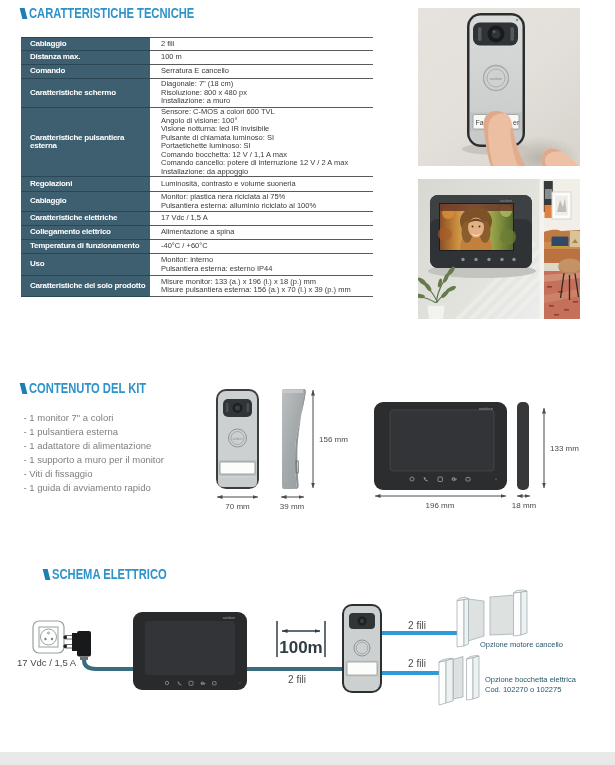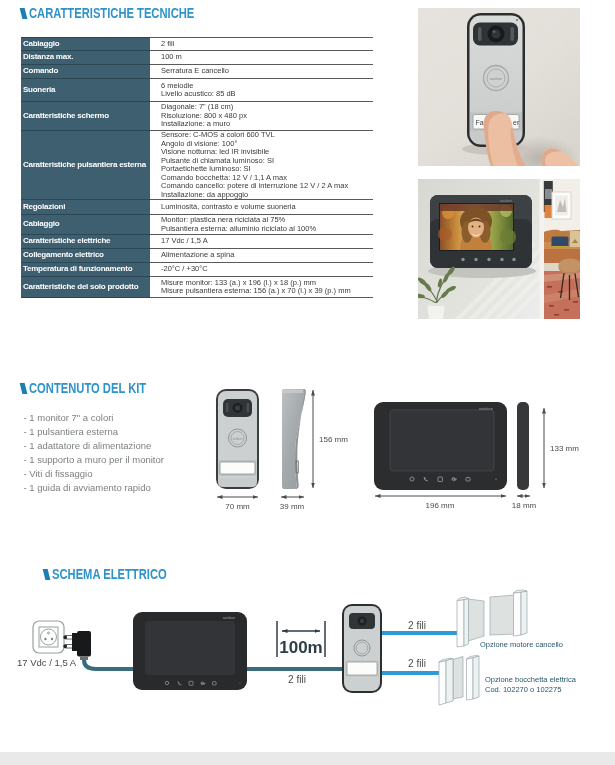--- a/index.html
+++ b/index.html
@@ -3,21 +3,21 @@
 <meta charset="utf-8">
 <style>
 * { margin:0; padding:0; box-sizing:border-box; }
 html,body { width:615px; height:765px; background:#fff; font-family:"Liberation Sans", sans-serif; }
 #page { position:relative; width:615px; height:765px; overflow:hidden; background:#fff; }
 .abs { position:absolute; }
 .title { font-size:14px; font-weight:bold; color:#2e93c9; white-space:nowrap; }
 .title .tx { display:inline-block; transform:scaleX(0.80); transform-origin:left center; }
 .title .mark { display:inline-block; width:4.5px; height:11px; background:#1e7db2; transform:skewX(14deg); margin-right:3px; vertical-align:-1px; }
 table.spec { border-collapse:collapse; width:352px; table-layout:fixed; }
-table.spec th { background:#3e5f70; color:#fff; font-size:8px; font-weight:bold; letter-spacing:-0.25px; text-align:left; padding:0 2px 0 2px; border-bottom:1px solid #2c4754; vertical-align:middle; width:129px; line-height:8.5px; }
+table.spec th { background:#3e5f70; color:#fff; font-size:8px; font-weight:bold; letter-spacing:-0.25px; text-align:left; padding:0 2px 0 9px; border-bottom:1px solid #2c4754; vertical-align:middle; width:129px; line-height:8.5px; }
 table.spec td { font-size:7.5px; color:#3a3a3a; padding:0 4px 0 11px; border-bottom:1px solid #5a5a5a; vertical-align:middle; line-height:8.5px; }
 table.spec tr:first-child th { border-top:1px solid #2c4754; }
 table.spec tr:first-child td { border-top:1px solid #5a5a5a; }
 .kitlist { font-size:9.5px; color:#7d8083; line-height:13.9px; }
 </style>
 </head>
 <body>
 <div id="page">
 
 <div class="abs title" style="left:21px; top:5px;"><span class="mark"></span><span class="tx">CARATTERISTICHE TECNICHE</span></div>
@@ -32,24 +32,20 @@
             <td>2 fili</td>
           </tr>
 <tr style="height:14px;">
             <th>Distanza max.</th>
             <td>100 m</td>
           </tr>
 <tr style="height:14px;">
             <th>Comando</th>
             <td>Serratura E cancello</td>
           </tr>
-<tr style="height:23px;">
-            <th>Suoneria</th>
-            <td>6 melodie<br>Livello acustico: 85 dB</td>
-          </tr>
 <tr style="height:29px;">
             <th>Caratteristiche schermo</th>
             <td>Diagonale: 7" (18 cm)<br>Risoluzione: 800 x 480 px<br>Installazione: a muro</td>
           </tr>
 <tr style="height:69px;">
             <th>Caratteristiche pulsantiera esterna</th>
             <td>Sensore: C-MOS a colori 600 TVL<br>Angolo di visione: 100°<br>Visione notturna: led IR invisibile<br>Pulsante di chiamata luminoso: SI<br>Portaetichette luminoso: SI<br>Comando bocchetta: 12 V / 1,1 A max<br>Comando cancello: potere di interruzione 12 V / 2 A max<br>Installazione: da appoggio</td>
           </tr>
 <tr style="height:15px;margin-top:28px;">
             <th>Regolazioni</th>
@@ -62,21 +58,25 @@
 <tr style="height:14px;">
             <th>Caratteristiche elettriche</th>
             <td>17 Vdc / 1,5 A</td>
           </tr>
 <tr style="height:14px;">
             <th>Collegamento elettrico</th>
             <td>Alimentazione a spina</td>
           </tr>
 <tr style="height:14px;">
             <th>Temperatura di funzionamento</th>
-            <td>-20°C / +30°C</td>
+            <td>-40°C / +60°C</td>
+          </tr>
+<tr style="height:22px;">
+            <th>Uso</th>
+            <td>Monitor: interno<br>Pulsantiera esterna: esterno IP44</td>
           </tr>
 <tr style="height:21px;">
             <th>Caratteristiche del solo prodotto</th>
             <td>Misure monitor: 133 (a.) x 196 (l.) x 18 (p.) mm<br>Misure pulsantiera esterna: 156 (a.) x 70 (l.) x 39 (p.) mm</td>
           </tr>
 </tbody>
       </table>
 </div>
 
 <svg class="abs" style="left:418px; top:8px;" width="162" height="158" viewBox="0 0 162 158">

